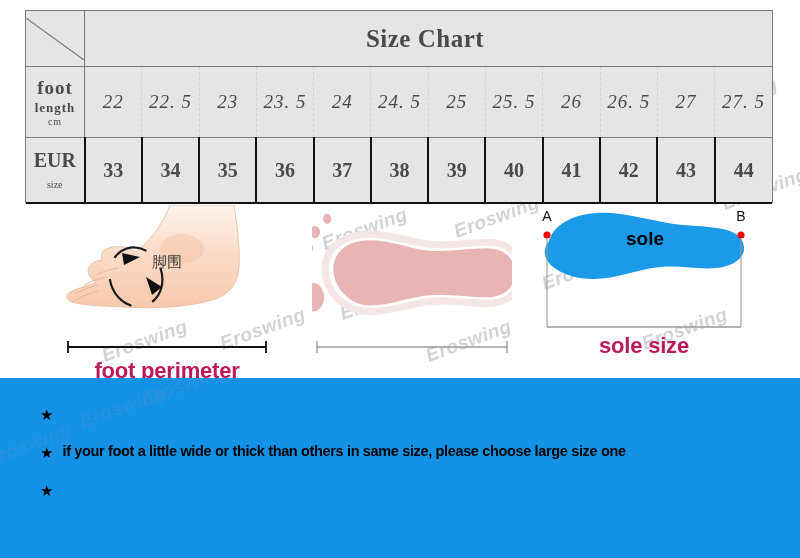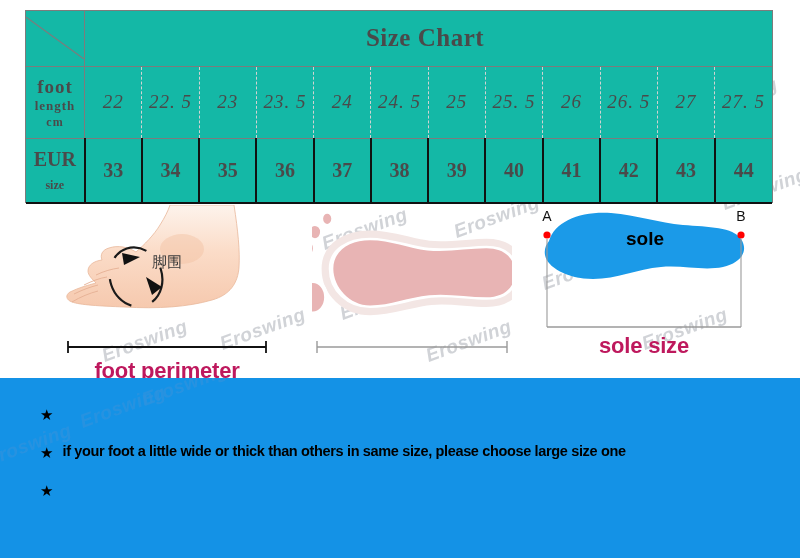--- a/index.html
+++ b/index.html
@@ -34,21 +34,21 @@
 
   
   .chart-wrap {
     position: absolute;
     left: 25px;
     top: 10px;
     width: 748px;
     height: 193px;
     box-sizing: border-box;
     border: 1.5px solid #7c7c7c;
-    background: #14b8a6;
+    background: #e5e5e5;
     z-index: 3;
   }
   table.size-table {
     width: 100%;
     height: 100%;
     border-collapse: collapse;
     table-layout: fixed;
   }
   table.size-table td {
     text-align: center;
@@ -81,21 +81,21 @@
   .lbl {
     width: 58px;
     border-right: 1.5px solid #7c7c7c;
     font-family: "Liberation Sans", sans-serif;
     font-weight: bold;
     color: #e2721f;
     font-size: 11.5px;
     line-height: 1.25;
   }
   .lbl .sub { font-size: 13px; font-weight: bold; display: block; }
-  .lbl .unit { font-size: 12px; font-weight: bold; display: block; }
+  .lbl .unit { font-size: 10px; font-weight: normal; display: block; }
 
   
   .row-cm td {
     height: 54px;
     border-bottom: 1.5px solid #7c7c7c;
     font-size: 19px;
     letter-spacing: 1px;
   }
   .row-cm td.val { border-right: 1px dashed #d2d2d2; font-style: italic; }
   .row-cm td.val.last { border-right: none; }

